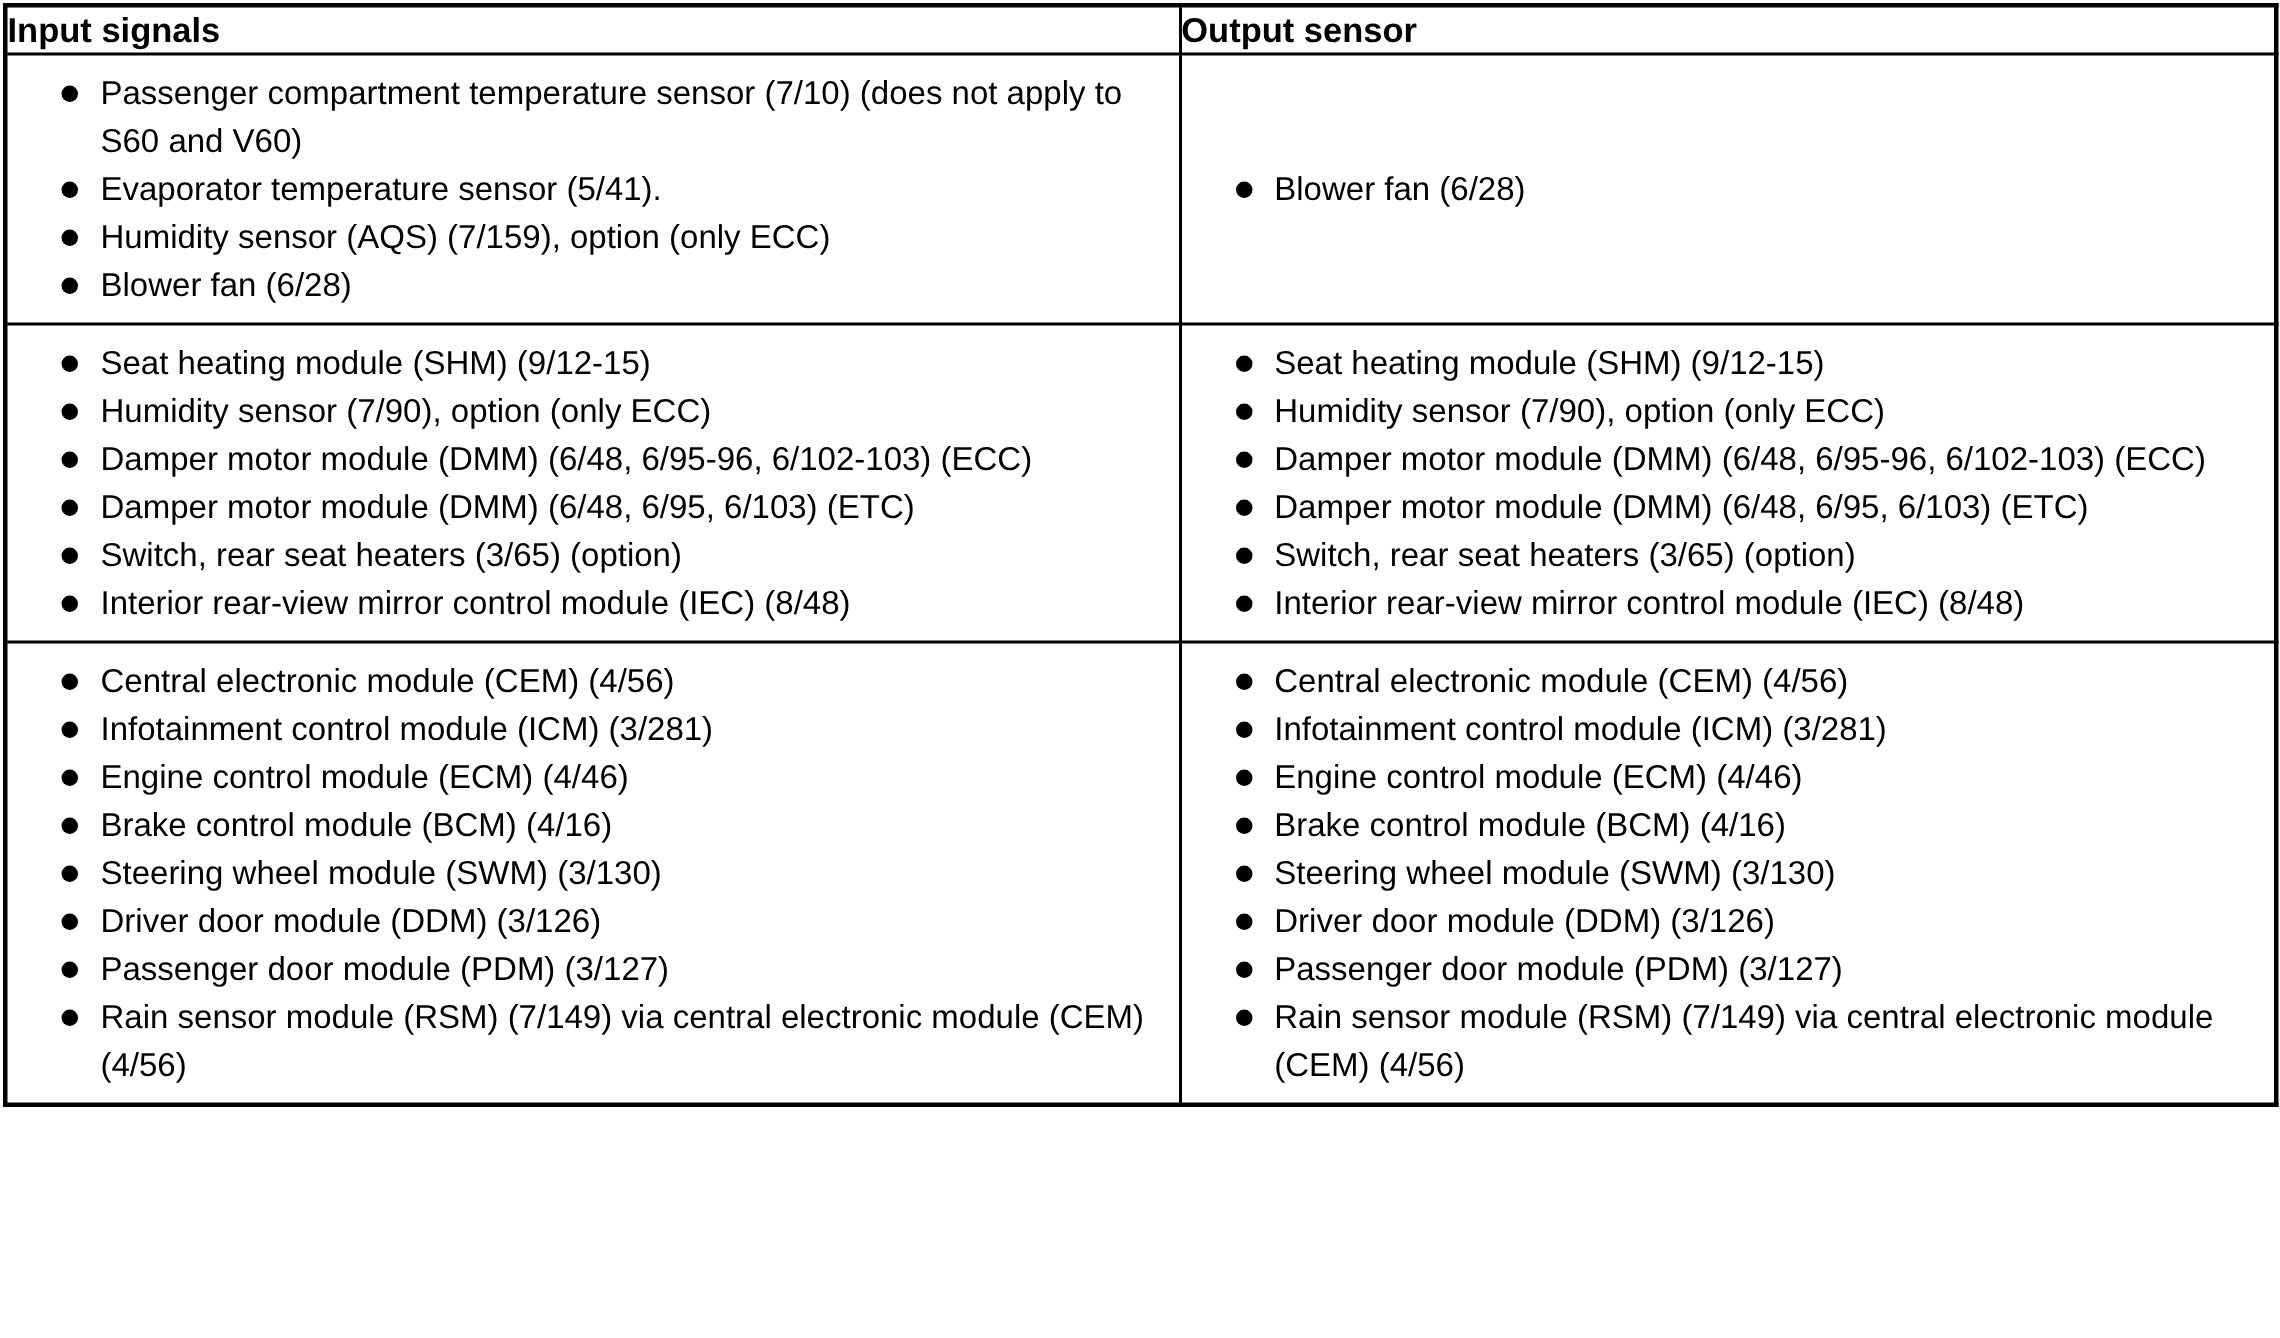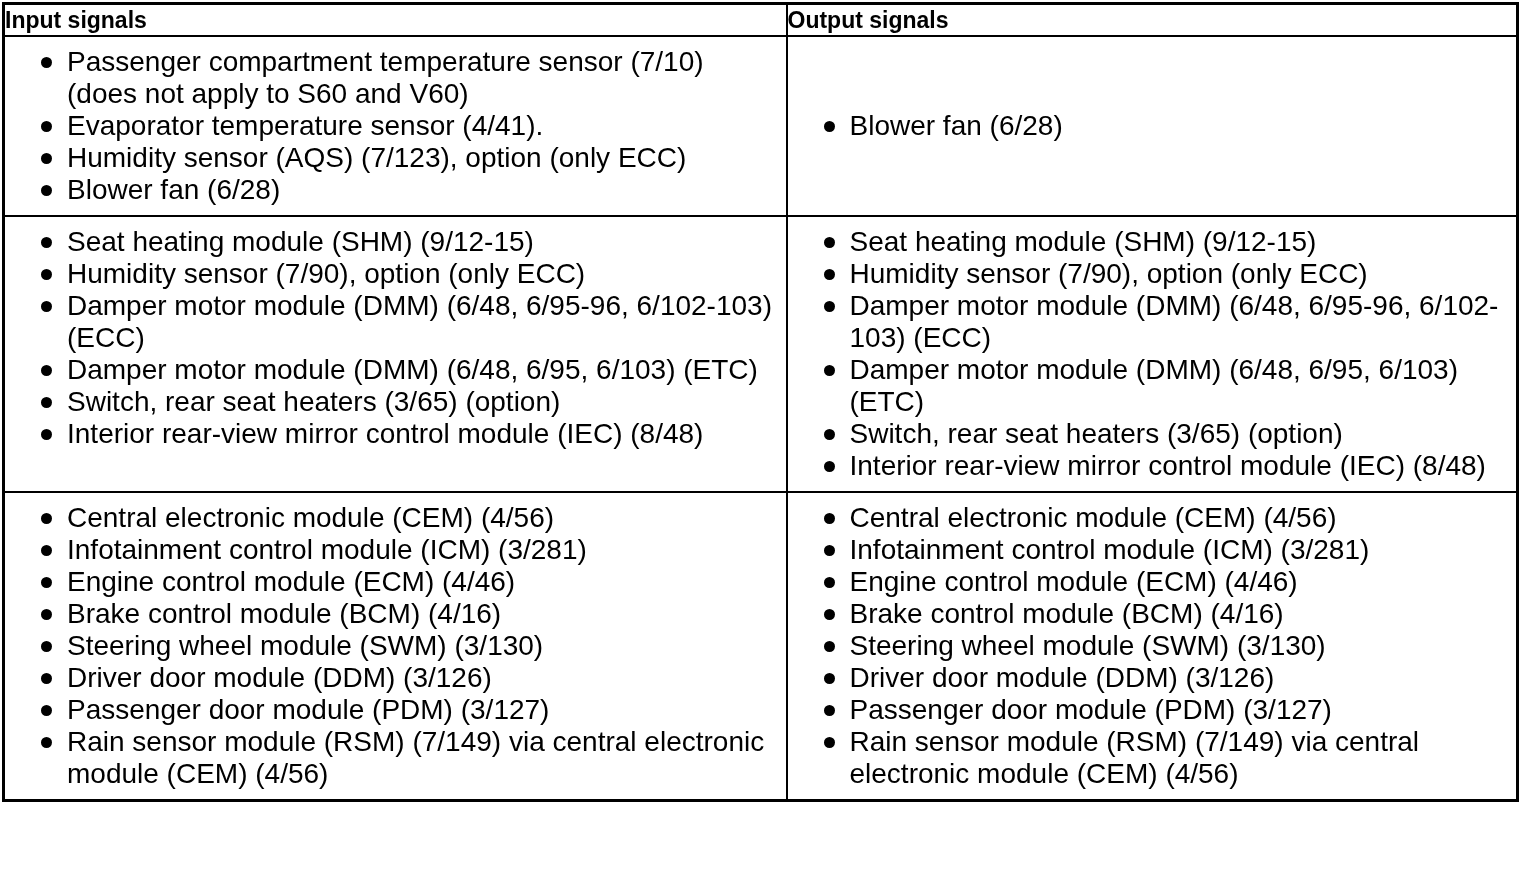--- a/index.html
+++ b/index.html
@@ -30,21 +30,21 @@
     vertical-align: top;
   }
   th.col-header,
   td.section-title {
     font-weight: bold;
     font-size: 23px;
     line-height: 30px;
     padding: 5px 8px;
   }
   td.content {
-    font-size: 28px;
+    font-size: 22px;
     line-height: 32px;
   }
   td.content.v-middle {
     vertical-align: middle;
   }
   ul.signal-list {
     list-style: none;
     margin: 9px 0;
     padding: 0 10px 0 36px;
   }
@@ -68,38 +68,38 @@
 
 <table class="signals-table">
   <colgroup>
     <col style="width:783px">
     <col style="width:731px">
   </colgroup>
 
   <tbody>
       <tr>
     <th class="col-header">Input signals</th>
-    <th class="col-header">Output signals</th>
+    <th class="col-header">Output sensor</th>
   </tr>
 
 
   <tr>
     <td class="content">
       <ul class="signal-list">
         <li class="signal-item">
           <span class="bullet"></span>
           <span>Passenger compartment temperature sensor (7/10) (does not apply to S60 and V60)</span>
         </li>
         <li class="signal-item">
           <span class="bullet"></span>
-          <span>Evaporator temperature sensor (4/41).</span>
-        </li>
-        <li class="signal-item">
-          <span class="bullet"></span>
-          <span>Humidity sensor (AQS) (7/123), option (only ECC)</span>
+          <span>Evaporator temperature sensor (5/41).</span>
+        </li>
+        <li class="signal-item">
+          <span class="bullet"></span>
+          <span>Humidity sensor (AQS) (7/159), option (only ECC)</span>
         </li>
         <li class="signal-item">
           <span class="bullet"></span>
           <span>Blower fan (6/28)</span>
         </li>
       </ul>
     </td>
     <td class="content v-middle">
       <ul class="signal-list">
         <li class="signal-item">

